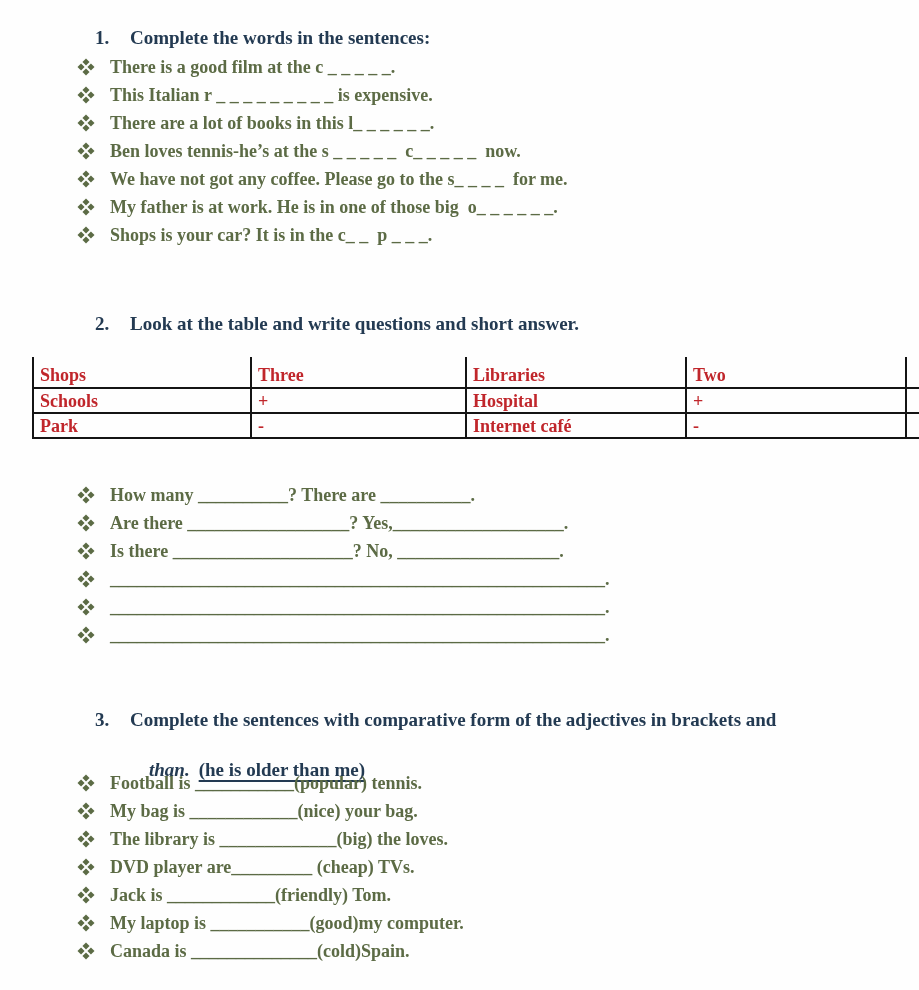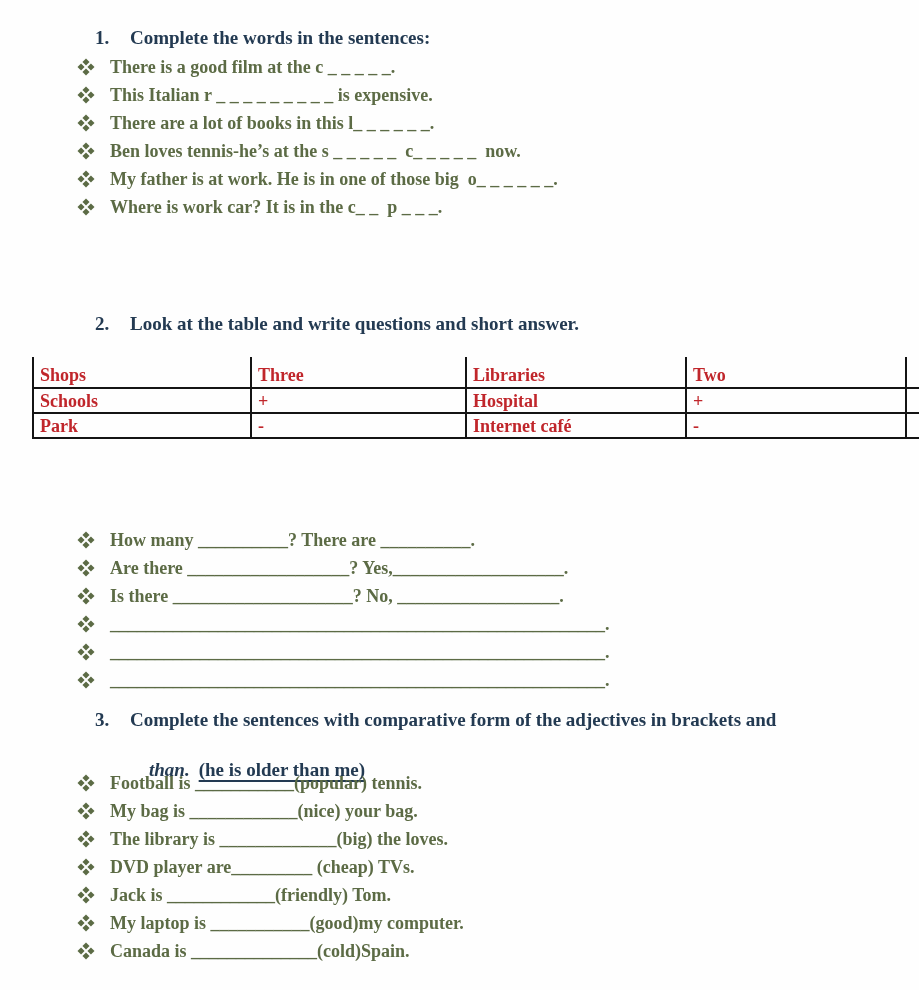--- a/index.html
+++ b/index.html
@@ -98,32 +98,43 @@
     </div>
     <div class="item">
       <span class="bullet">
           <span class="shape">
             <i></i>
             <i></i>
             <i></i>
             <i></i>
           </span>
         </span>
+      <span class="txt">We have not got any coffee. Please go to the s_ _ _ _  for me.</span>
+    </div>
+    <div class="item">
+      <span class="bullet">
+          <span class="shape">
+            <i></i>
+            <i></i>
+            <i></i>
+            <i></i>
+          </span>
+        </span>
       <span class="txt">My father is at work. He is in one of those big  o_ _ _ _ _ _.</span>
     </div>
     <div class="item">
       <span class="bullet">
           <span class="shape">
             <i></i>
             <i></i>
             <i></i>
             <i></i>
           </span>
         </span>
-      <span class="txt">Where is work car? It is in the c_ _  p _ _ _.</span>
+      <span class="txt">Shops is your car? It is in the c_ _  p _ _ _.</span>
     </div>
   </div>
 
   <div class="heading" style="top:313px;">
     <span class="num">2.</span>
     <span class="ttl">Look at the table and write questions and short answer.</span>
   </div>
 
   <table class="grid">
     <colgroup>
@@ -151,21 +162,21 @@
     <tr>
       <td>Park</td>
       <td>-</td>
       <td>Internet café</td>
       <td>-</td>
       <td></td>
     </tr>
   </tbody>
     </table>
 
-  <div class="list" style="top:481px;margin-top:45px;">
+  <div class="list" style="top:481px;">
     <div class="item">
       <span class="bullet">
           <span class="shape">
             <i></i>
             <i></i>
             <i></i>
             <i></i>
           </span>
         </span>
       <span class="txt">How many __________? There are __________.</span>

